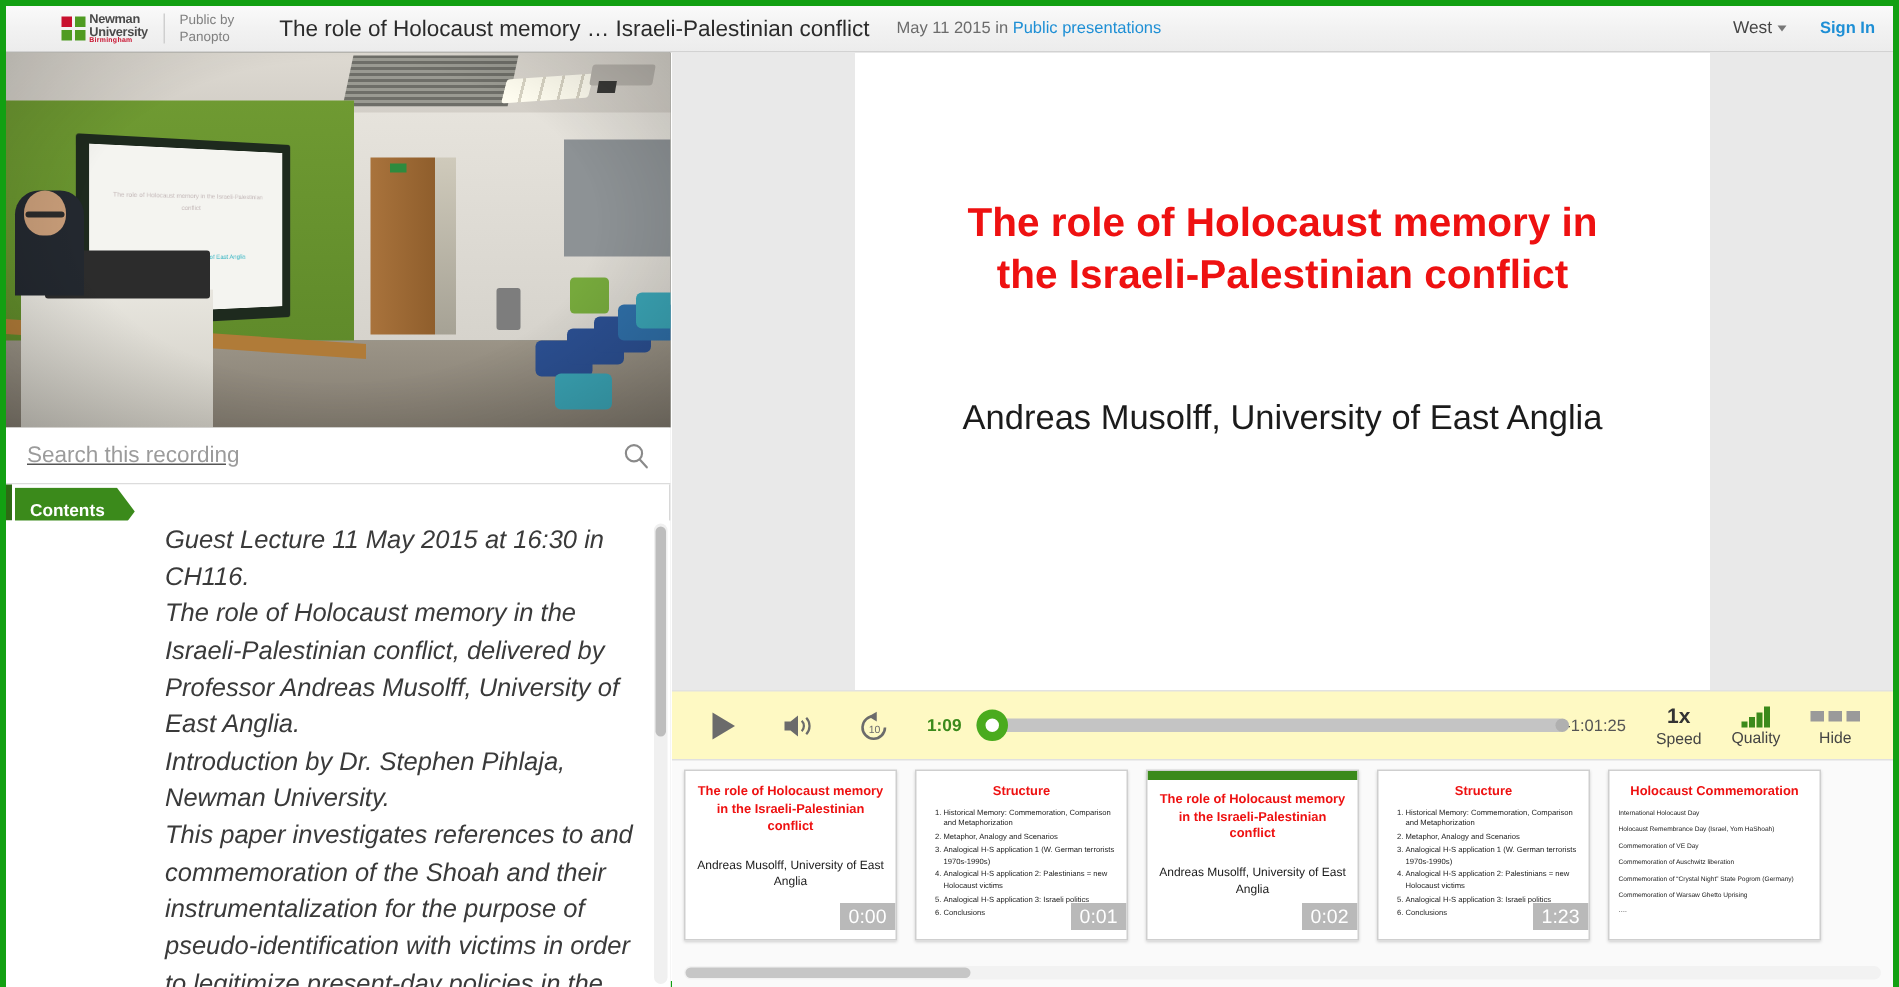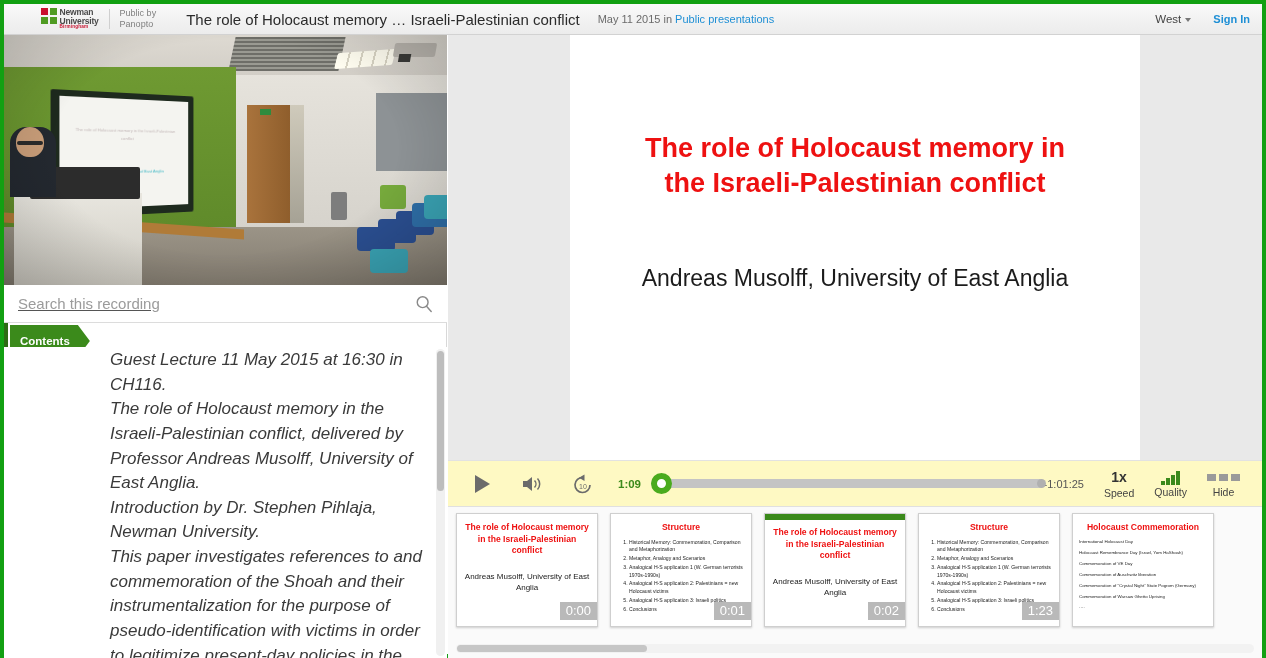--- a/index.html
+++ b/index.html
@@ -14,21 +14,21 @@
   }
 
   
   .header {
     position: absolute; left: 0; top: 0; width: 1258px; height: 31px;
     background: linear-gradient(to bottom,#fafafa 0%,#f2f2f2 50%,#ececec 100%);
     border-bottom: 1px solid #d2d2d2;
     display: flex; align-items: center;
   }
   .logo-wrap { display: flex; align-items: center; padding-left: 9px; }
-  .nu-logo { display: flex; align-items: flex-start; padding-left: 28px; }
+  .nu-logo { display: flex; align-items: center; padding-left: 28px; }
   .nu-grid {
     display: grid; grid-template-columns: 7px 7px; grid-template-rows: 7px 7px;
     gap: 1.5px; margin-right: 3px;
   }
   .sq-r { background: #c8102e; }
   .sq-g { background: #4f9b22; }
   .nu-text { line-height: 1.02; }
   .nu-l1, .nu-l2 {
     font-size: 8.5px; font-weight: bold; color: #4a4a4a;
     letter-spacing: -0.2px; display: block;

